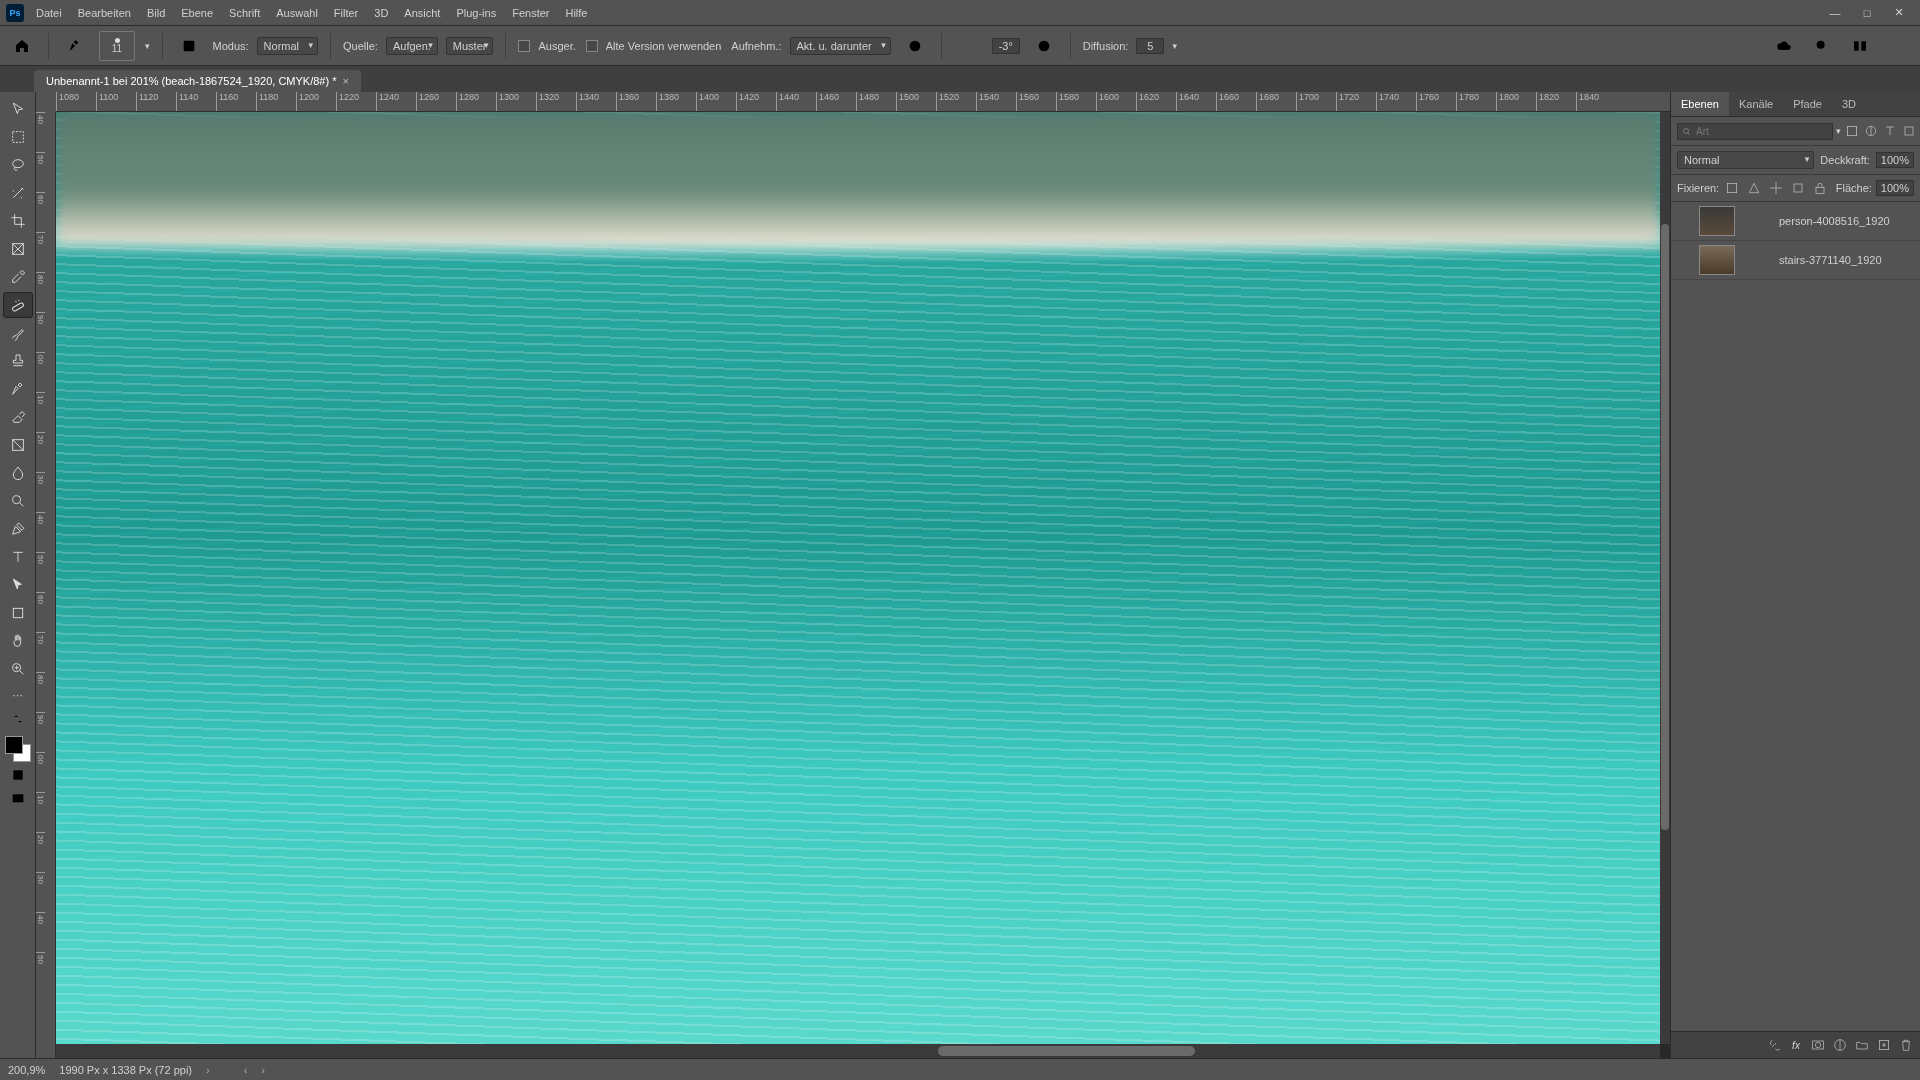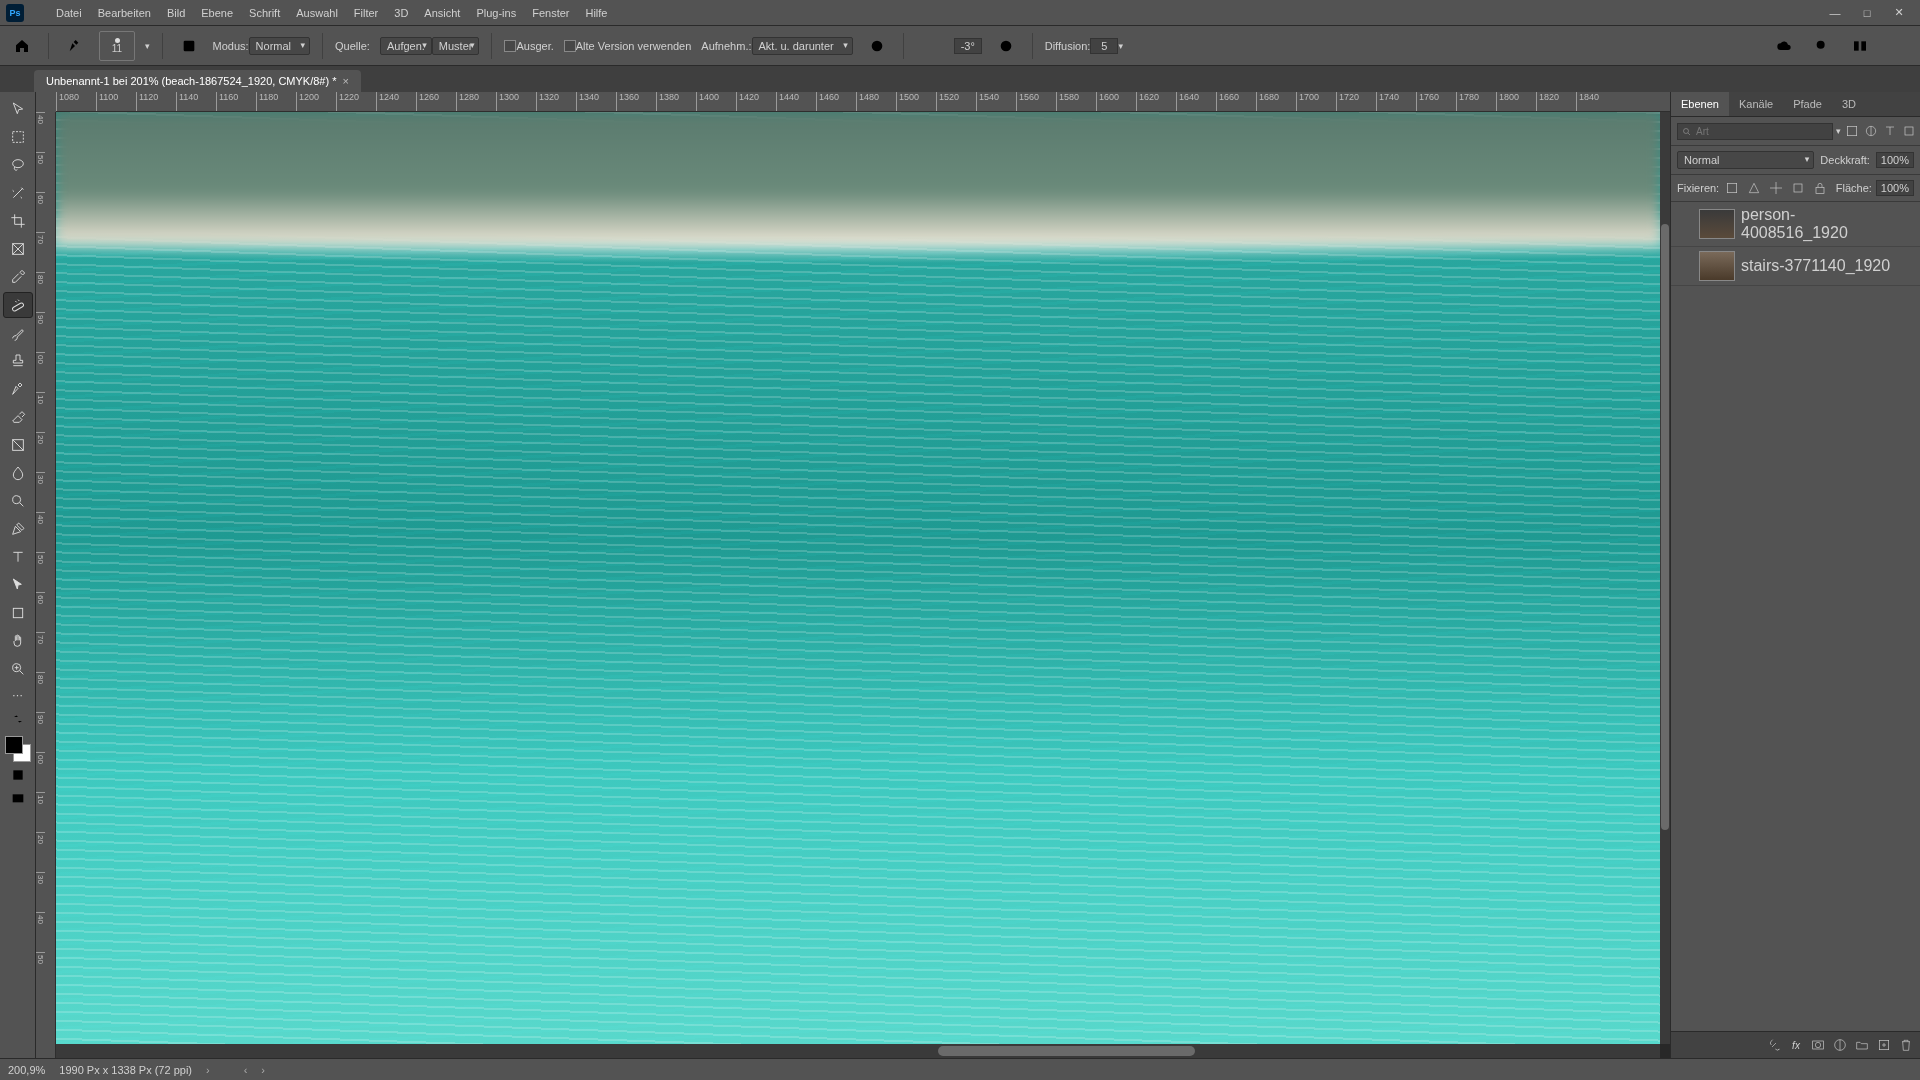--- a/index.html
+++ b/index.html
@@ -1,27 +1,27 @@
 <!DOCTYPE html>
 <html><head>
 <meta charset="utf-8">
 <style>
 * { margin: 0; padding: 0; box-sizing: border-box; font-family: "Segoe UI", Tahoma, sans-serif; font-size: 11px; user-select: none; }
 body { background: #323232; color: #d0d0d0; width: 1920px; height: 1080px; overflow: hidden; position: relative; }
 
 
-.menubar { height: 26px; background: #535353; display: flex; align-items: center; padding: 0 6px; gap: 20px; border-bottom: 1px solid #2a2a2a; }
+.menubar { height: 26px; background: #535353; display: flex; align-items: center; padding: 0 6px; gap: 0; border-bottom: 1px solid #2a2a2a; }
 .menubar .logo { width: 18px; height: 18px; background: #001e36; border-radius: 3px; display:flex; align-items:center; justify-content:center; color:#31a8ff; font-weight:bold; font-size:9px; margin-right:4px;}
 .menubar .mitem { padding: 4px 8px; cursor: pointer; }
 .wincontrols { margin-left: auto; display: flex; gap: 2px; }
 .wincontrols div { width: 30px; height: 22px; display:flex; align-items:center; justify-content:center; cursor:pointer; }
 
 
 .optbar { height: 40px; background: #535353; display: flex; align-items: center; padding: 0 8px; gap: 10px; border-bottom: 1px solid #2a2a2a; font-size:11px; }
-.optbar .slot { display:flex; align-items:center; gap:0; }
+.optbar .slot { display:flex; align-items:center; gap:8px; }
 .optbar .iconbtn { width:28px; height:28px; display:flex; align-items:center; justify-content:center; border-radius:3px; }
 .optbar .sep { width:1px; height:26px; background:#404040; margin:0 2px;}
 .brushprev { width:36px; height:30px; border:1px solid #777; border-radius:2px; display:flex; flex-direction:column; align-items:center; justify-content:center; position:relative;}
 .brushprev .dot{ width:5px; height:5px; background:#ddd; border-radius:50%;}
 .brushprev .num{ font-size:10px; color:#ccc;}
 .dd { background:#474747; border:1px solid #333; padding:2px 18px 2px 6px; border-radius:2px; position:relative;}
 .dd::after{content:"▾"; position:absolute; right:4px; top:2px; font-size:9px;}
 .chk { width:12px; height:12px; border:1px solid #888; background:#474747; display:inline-block;}
 .numfield { background:#424242; border:1px solid #333; padding:1px 4px; min-width:28px; text-align:center;}
 .optbar .right { margin-left:auto; display:flex; gap:10px; align-items:center;}
@@ -91,21 +91,21 @@
 .layer .eye{width:16px;height:16px;display:flex;align-items:center;justify-content:center;cursor:pointer;}
 .layer .thumb{width:36px;height:30px;border:1px solid #888;background:#222;flex-shrink:0;}
 .layer .thumb.checker{background:
   linear-gradient(45deg,#bbb 25%,transparent 25%,transparent 75%,#bbb 75%),
   linear-gradient(45deg,#bbb 25%,#eee 25%,#eee 75%,#bbb 75%);
   background-size:10px 10px; background-position:0 0,5px 5px;}
 .layer .thumb.water{background:linear-gradient(#2aa8a0,#5ad9cc);}
 .layer .thumb.person{background:linear-gradient(#3a3a3a,#5a4a3a);}
 .layer .thumb.stairs{background:linear-gradient(#7a6a5a,#4a3a2a);}
 .layer .thumb.white{background:#fff;}
-.layer .lname{flex:1;font-size:16px;}
+.layer .lname{flex:1;font-size:11px;margin-left:38px;}
 .layer .lname.italic{font-style:italic;}
 .layer .lock{width:14px;}
 .layerfooter{display:flex;gap:2px;padding:4px;justify-content:flex-end;border-top:1px solid #2a2a2a;background:#424242;}
 .layerfooter .miniicn{width:20px;}
 
 
 .statusbar{position:absolute;bottom:0;left:0;right:0;height:22px;background:#535353;border-top:1px solid #2a2a2a;display:flex;align-items:center;padding:0 8px;gap:14px;font-size:11px;}
 .statusbar .arrow{cursor:pointer;color:#aaa;}
 
 svg{width:16px;height:16px;}
@@ -159,21 +159,21 @@
         <rect x="4" y="4" width="16" height="16" rx="2"></rect>
       </svg>
     </div>
   <div class="slot">
     <span>Modus:</span>
     <div class="dd">Normal</div>
   </div>
   <div class="sep"></div>
   <div class="slot">
     <span>Quelle:</span>
-    <span class="dd" style="padding:2px 6px;margin-left:10px;">Aufgen.</span>
+    <span class="dd" style="padding:2px 6px;">Aufgen.</span>
     <span class="dd" style="padding:2px 6px;">Muster</span>
   </div>
   <div class="sep"></div>
   <div class="slot">
     <span class="chk"></span>
     <span>Ausger.</span>
   </div>
   <div class="slot">
     <span class="chk"></span>
     <span>Alte Version verwenden</span>

